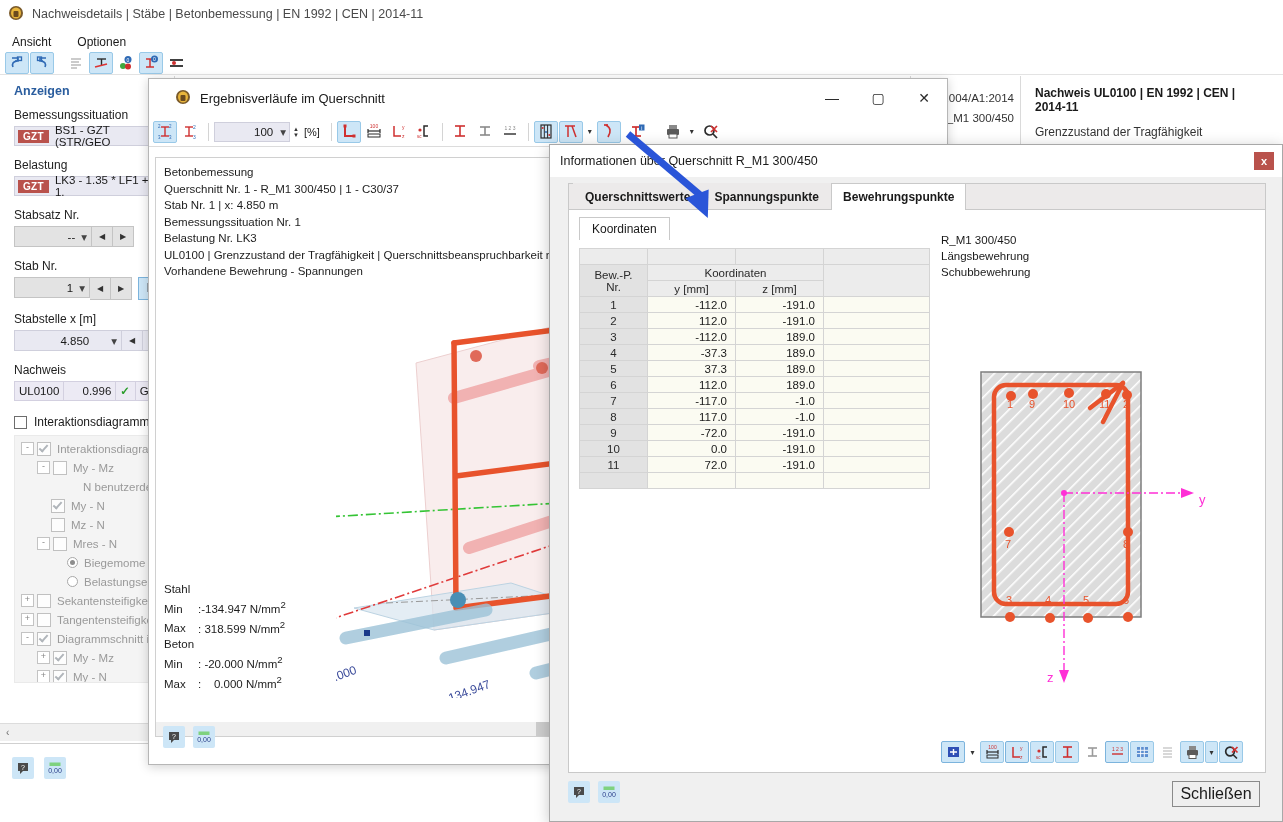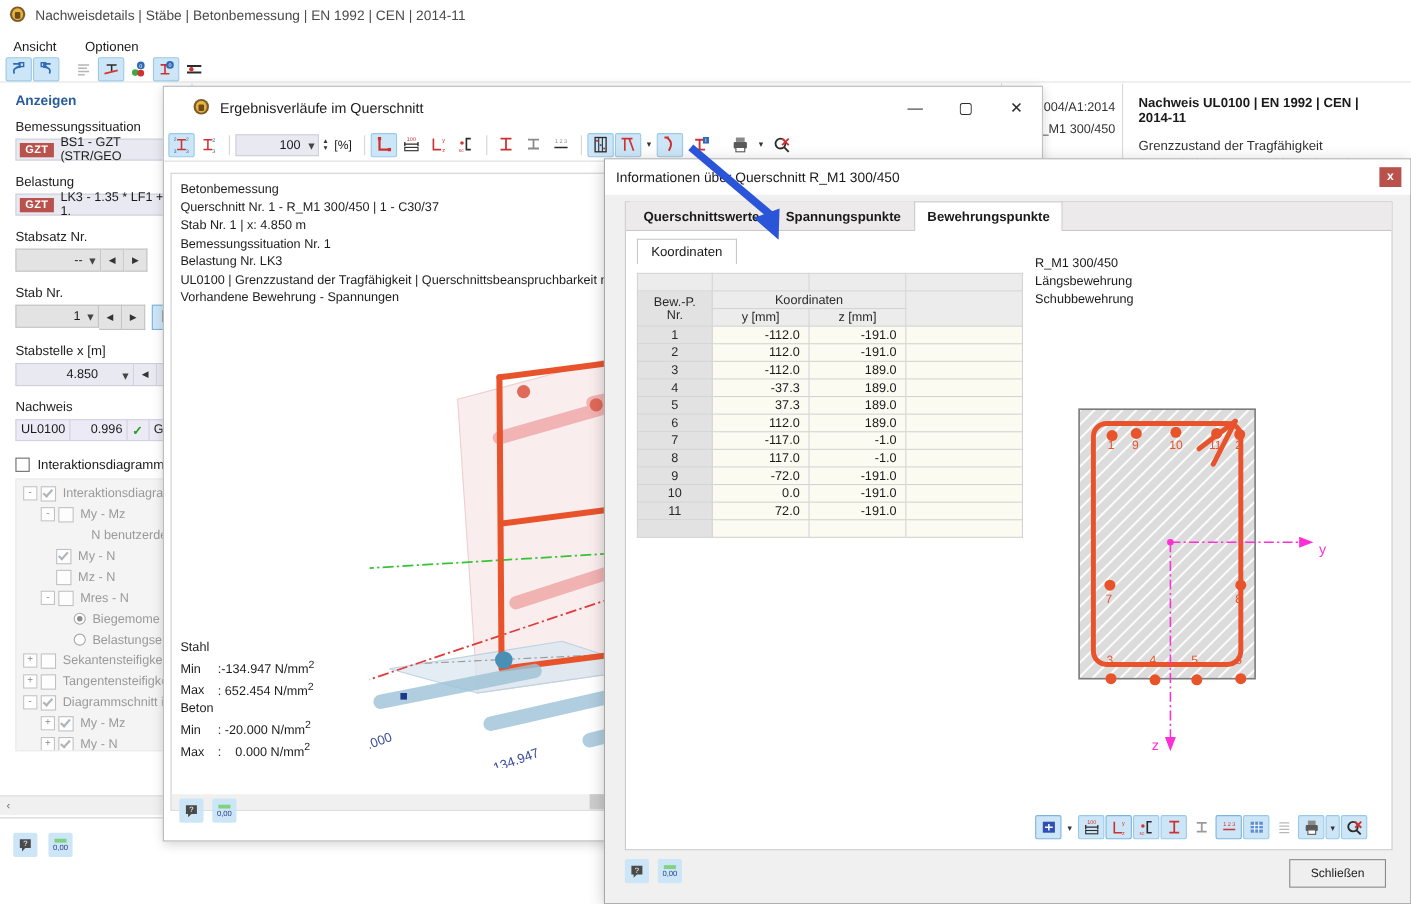--- a/index.html
+++ b/index.html
@@ -169,21 +169,21 @@
   td.e-val { background:#fbfbf2; }
 
   .sec-panel { position:absolute; left:372px; top:48px; width:316px; height:520px; }
   .sec-caption { font-size:11.5px; line-height:16px; color:#1a1a1a; }
   .dlg2-toolbar { position:absolute; left:372px; bottom:6px; width:316px; height:28px;
                   display:flex; align-items:center; gap:0px; }
   .dlg2-footer { position:absolute; left:18px; bottom:10px; width:698px; height:38px;
                  display:flex; align-items:center; gap:8px; }
   .close-btn { position:absolute; right:22px; bottom:14px; width:86px; height:24px;
                border:1px solid #8a8a8a; background:#efefef; display:flex; align-items:center;
-               justify-content:center; font-size:11px; }
+               justify-content:center; font-size:16px; }
   .arrow-anno { position:absolute; pointer-events:none; }
   .hl-box { position:absolute; left:612px; top:110px; width:28px; height:26px;
             border:3px solid #1f3fd0; box-sizing:border-box; }
 </style>
 </head>
 <body>
 
 <div id="root">
 
   <div class="base-win">
@@ -663,21 +663,21 @@
         <text x="352" y="46" font-size="11" fill="#b5553a" font-family="Liberation Sans" transform="rotate(-74, 356, 46)">45</text>
         <text x="348" y="178" font-size="11" fill="#b5553a" font-family="Liberation Sans" transform="rotate(-20, 352, 178)">4.42</text>
       </svg>
 
       <div class="stats-text">
         <div>Stahl</div>
         <div>
           <span class="lbl">Min</span><span>:-134.947 N/mm</span><sup>2</sup>
         </div>
         <div>
-          <span class="lbl">Max</span><span>: 652.454 N/mm</span><sup>2</sup>
+          <span class="lbl">Max</span><span>: 318.599 N/mm</span><sup>2</sup>
         </div>
         <div>Beton</div>
         <div>
           <span class="lbl">Min</span><span>: -20.000 N/mm</span><sup>2</sup>
         </div>
         <div>
           <span class="lbl">Max</span><span style="white-space:pre;">:    0.000 N/mm</span><sup>2</sup>
         </div>
       </div>
 

